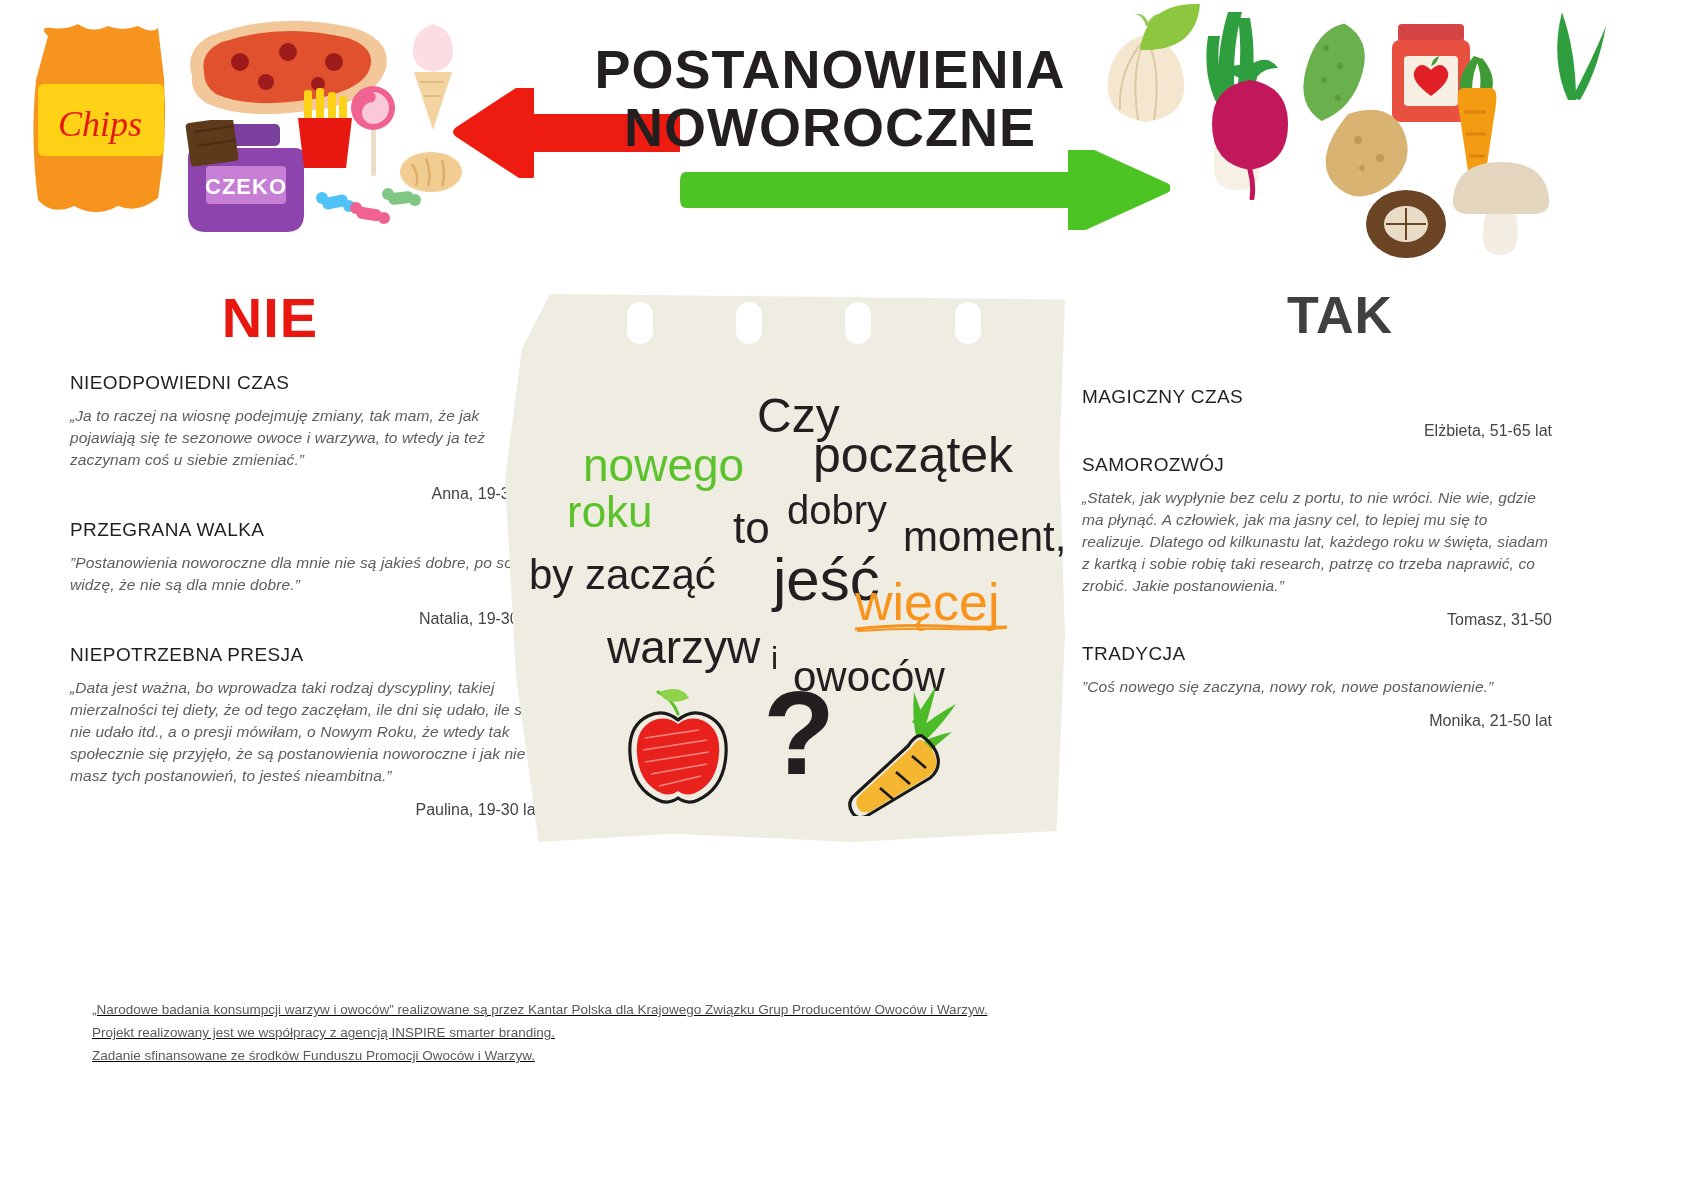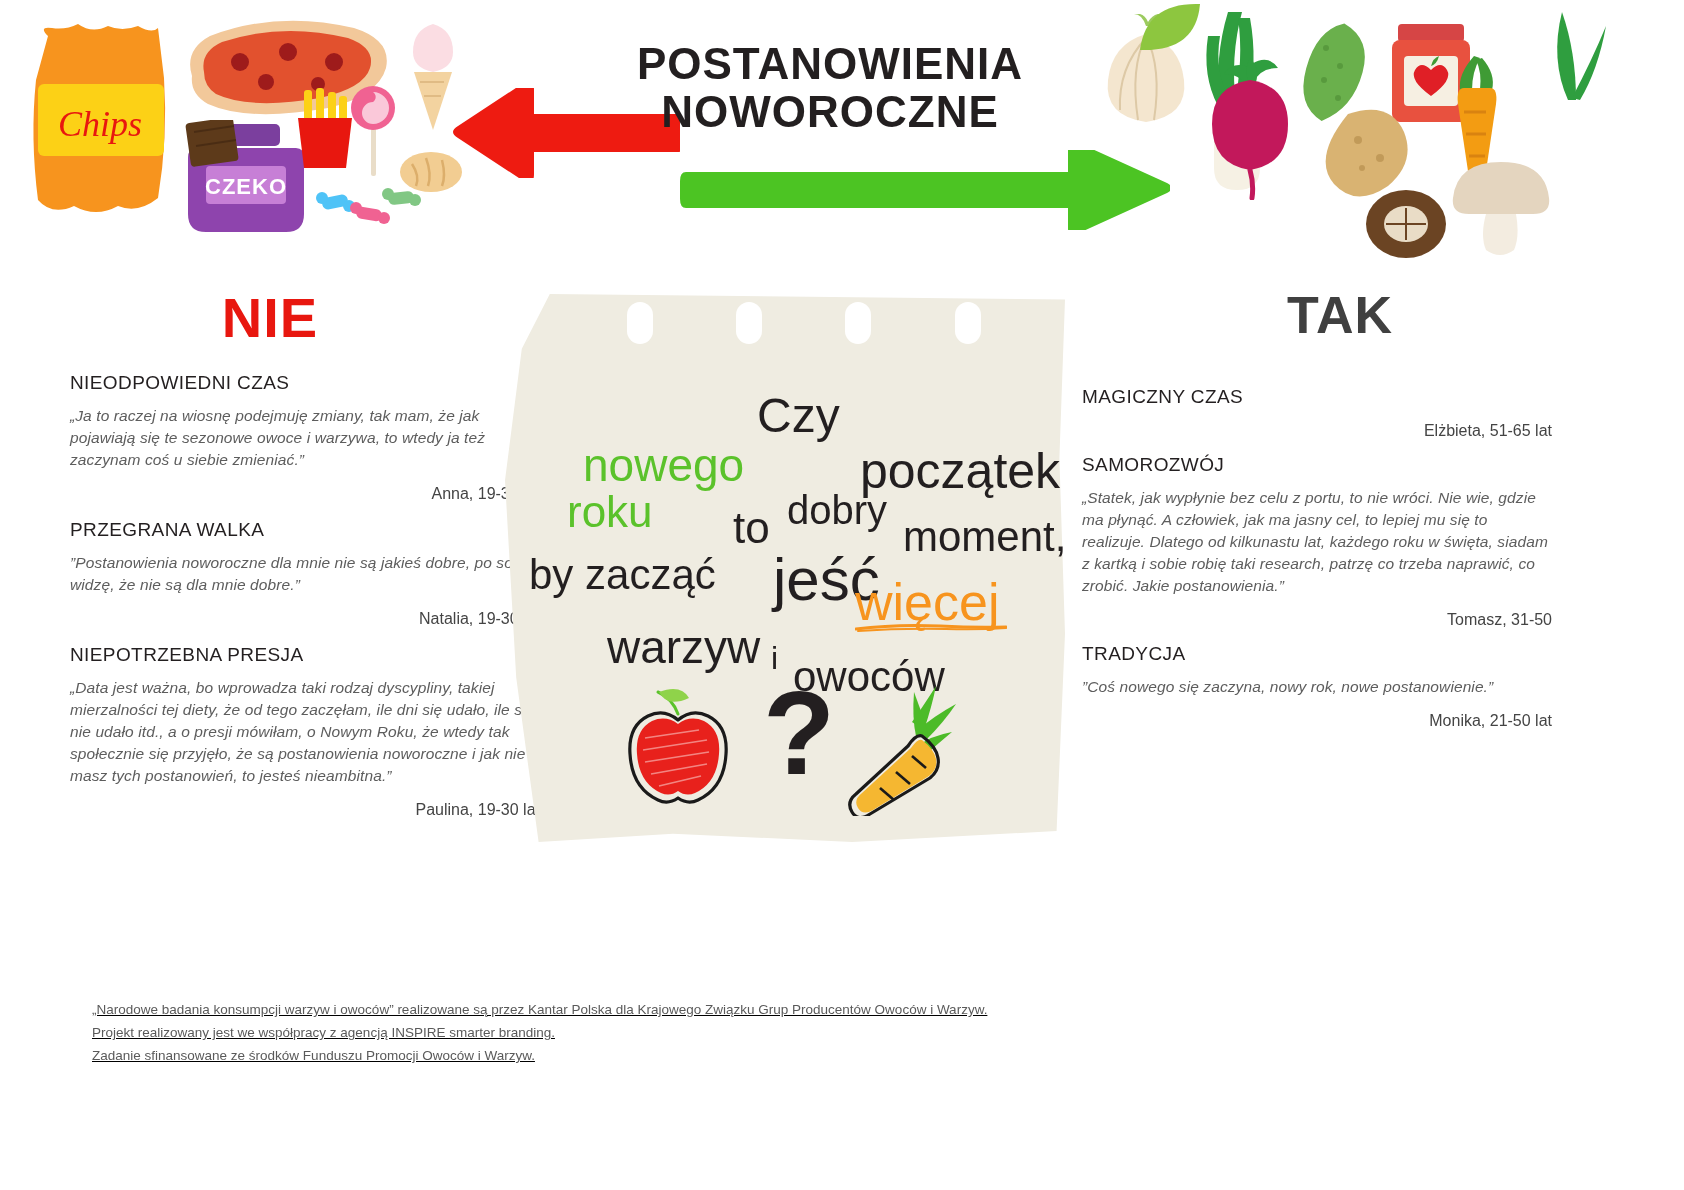--- a/index.html
+++ b/index.html
@@ -11,21 +11,21 @@
     position:relative;
   }
   .stage{position:absolute;inset:0;}
   .abs{position:absolute;}
 
   
   #header-band{left:0;top:0;width:1684px;height:270px;}
 
   #title-block{left:510px;top:40px;width:640px;text-align:center;z-index:6;}
   #title-block .tline{
-    font-size:44px;font-weight:700;letter-spacing:1px;color:#231f20;line-height:1.08;
+    font-size:54px;font-weight:700;letter-spacing:1px;color:#231f20;line-height:1.08;
   }
 
   .arrow-red{left:450px;top:88px;width:230px;height:90px;z-index:5;}
   .arrow-green{left:680px;top:150px;width:490px;height:80px;z-index:5;}
 
   
   #nie-label{left:60px;top:285px;width:420px;text-align:center;
     font-size:56px;font-weight:800;color:#e8170f;letter-spacing:1px;}
   #tak-label{left:1130px;top:285px;width:420px;text-align:center;
     font-size:52px;font-weight:700;color:#404040;letter-spacing:1px;}
@@ -322,21 +322,21 @@
   <div class="abs" id="paper-wrap">
     <div id="paper"></div>
 
     <div class="hole" id="hole1"></div>
     <div class="hole" id="hole2"></div>
     <div class="hole" id="hole3"></div>
     <div class="hole" id="hole4"></div>
 
     <div id="wc">
       <span class="w" style="left:252px;top:98px;  font-size:48px;">Czy</span>
-      <span class="w" style="left:308px;top:152px; font-size:50px;margin-left:47px;">początek</span>
+      <span class="w" style="left:308px;top:136px; font-size:50px;">początek</span>
       <span class="w w-green" style="left:78px; top:148px; font-size:46px;">nowego</span>
       <span class="w w-green" style="left:62px; top:196px; font-size:44px;">roku</span>
       <span class="w" style="left:228px;top:212px; font-size:44px;">to</span>
       <span class="w" style="left:282px;top:196px; font-size:40px;">dobry</span>
       <span class="w" style="left:398px;top:222px; font-size:42px;">moment,</span>
       <span class="w" style="left:24px; top:260px; font-size:42px;">by zacząć</span>
       <span class="w" style="left:268px;top:256px; font-size:60px;">jeść</span>
       <span class="w" style="left:102px;top:330px; font-size:46px;">warzyw</span>
       <span class="w" style="left:266px;top:348px; font-size:32px;">i</span>
       <span class="w w-orange" style="left:350px;top:282px; font-size:52px;">więcej</span>

